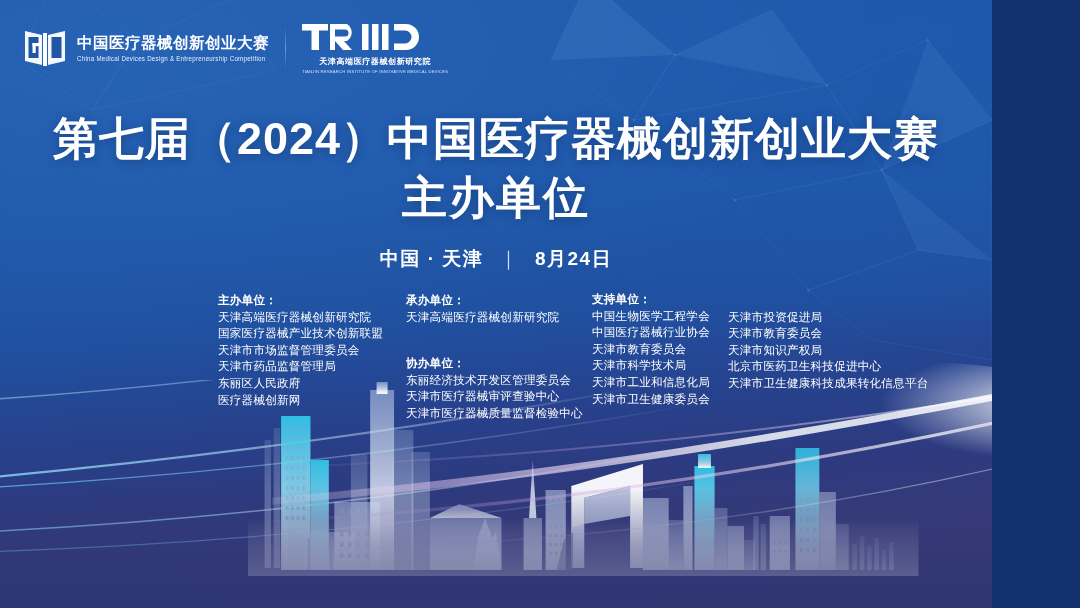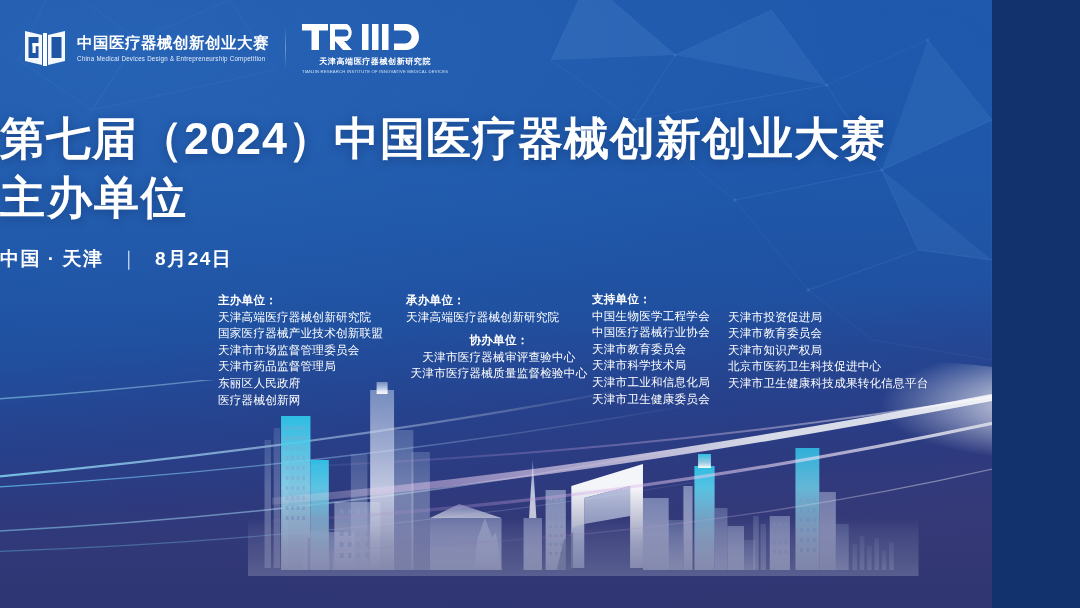--- a/index.html
+++ b/index.html
@@ -66,21 +66,21 @@
     font-size:8px; color:#ffffff; letter-spacing:.6px; white-space:nowrap;
     text-align:center; margin-top:4px; font-weight:bold;
   }
   .triid-en{
     font-size:4.2px; color:#cfe0f5; letter-spacing:.2px; white-space:nowrap;
     text-align:center; margin-top:2px;
   }
 
   
   .headline{
-    position:absolute; left:0; right:0; top:112px; z-index:5;
+    position:absolute; left:0; right:0; top:112px; text-align:center; z-index:5;
   }
   .title-1{
     font-size:45px; font-weight:bold; color:#ffffff; letter-spacing:1px;
     line-height:1.18; white-space:nowrap;
     text-shadow:0 2px 10px rgba(8,28,70,.35);
   }
   .title-2{
     font-size:45px; font-weight:bold; color:#ffffff; letter-spacing:2px;
     line-height:1.18; margin-top:6px; white-space:nowrap;
     text-shadow:0 2px 10px rgba(8,28,70,.35);
@@ -97,21 +97,21 @@
   .orgs{
     position:absolute; left:186px; top:292px; z-index:5;
     display:flex; align-items:flex-start; gap:0;
   }
   .col{ }
   .col-1{ width:188px;margin-left:32px; }
   .col-2{ width:186px; }
   .col-3{ width:136px;font-family:Liberation Serif, serif; }
   .col-4{ width:auto; }
 
-  .grp + .grp{ margin-top:7px;text-align:center; }
+  .grp + .grp{ margin-top:30px; }
   .grp-title{
     font-size:11.6px; font-weight:bold; color:#ffffff; line-height:16.6px;
     letter-spacing:.2px; white-space:nowrap;
   }
   .grp-item{
     font-size:11.6px; color:#ffffff; line-height:16.6px; letter-spacing:.2px;
     white-space:nowrap; font-weight:500;
   }
   .spacer{ height:16.6px; }
 </style>
@@ -504,20 +504,21 @@
       </div>
     </div>
 
     <div class="col col-2">
       <div class="grp">
         <div class="grp-title">承办单位：</div>
         <div class="grp-item">天津高端医疗器械创新研究院</div>
       </div>
       <div class="grp">
         <div class="grp-title">协办单位：</div>
+        <div class="grp-item">东丽经济技术开发区管理委员会</div>
         <div class="grp-item">天津市医疗器械审评查验中心</div>
         <div class="grp-item">天津市医疗器械质量监督检验中心</div>
       </div>
     </div>
 
     <div class="col col-3">
       <div class="grp">
         <div class="grp-title">支持单位：</div>
         <div class="grp-item">中国生物医学工程学会</div>
         <div class="grp-item">中国医疗器械行业协会</div>

